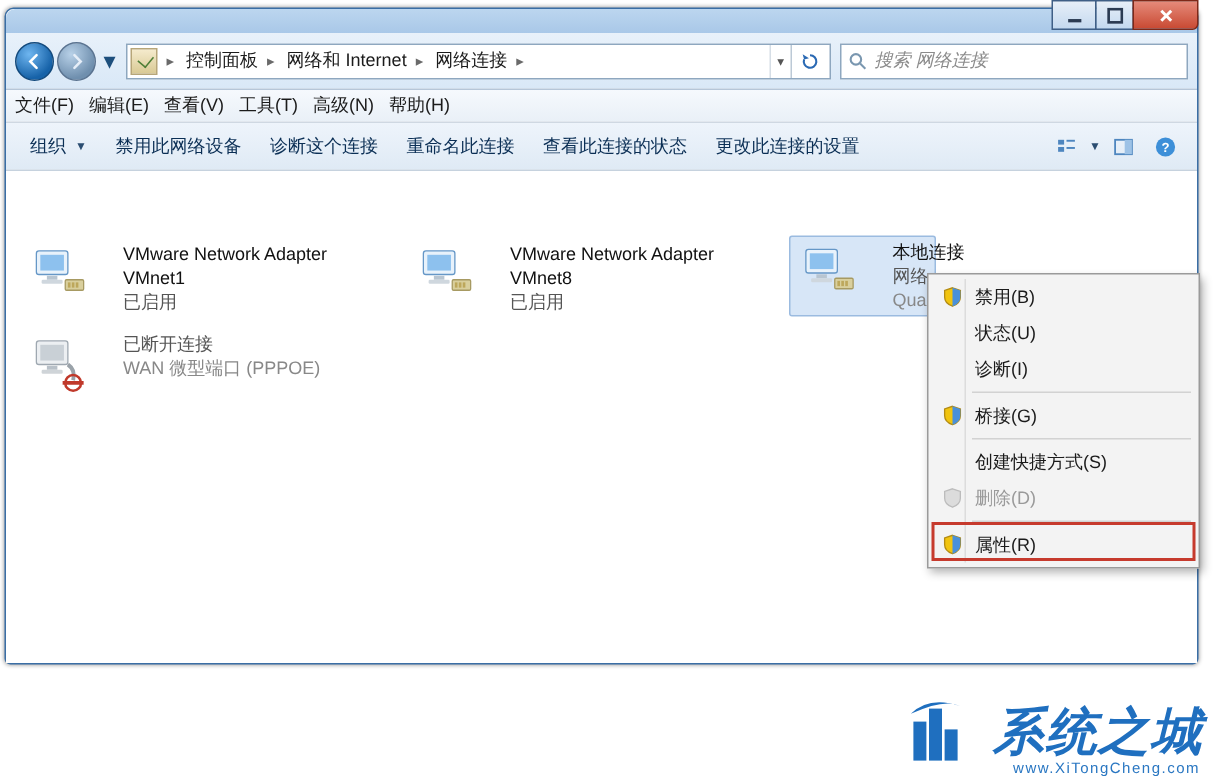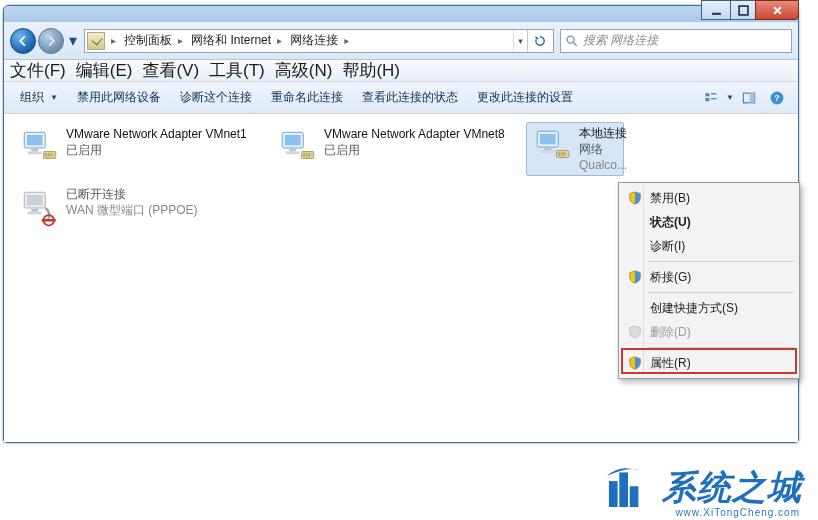--- a/index.html
+++ b/index.html
@@ -65,21 +65,21 @@
 
   .searchbar {
     width:232px; height:24px; margin-left:6px; background:#fff; border:1px solid #8ea7bf;
     display:flex; align-items:center; padding:0 4px; color:#8b8b8b; font-size:12px; font-style:italic;
   }
   .searchbar .sicon{width:14px;height:14px;margin-right:4px;}
 
   .menubar {
     height:22px; background: linear-gradient(#f6f9fd,#e9f0f7);
     border-bottom:1px solid #cfd8e2;
-    display:flex; align-items:center; padding:0 6px; font-size:17px;
+    display:flex; align-items:center; padding:0 6px; font-size:12px;
     gap:10px;
   }
   .menubar span{color:#1b1b1b;}
 
   .toolbar {
     height:32px; background: linear-gradient(#eef4fb,#dfeaf5);
     border-bottom:1px solid #c6d2de;
     display:flex; align-items:center; padding:0 8px; font-size:12px;
     gap:3px;
   }
@@ -88,21 +88,21 @@
   .tb-right{margin-left:auto;display:flex;align-items:center;gap:2px;}
   .tb-iconbtn{width:26px;height:24px;display:flex;align-items:center;justify-content:center;color:#2255aa;border-radius:2px;}
   .tb-iconbtn.help{color:#2070c0;}
   .tb-iconbtn svg{width:16px;height:16px;}
 
   .content {
     position: relative; height: calc(100% - 16px - 38px - 22px - 32px);
     background:#fff; padding:10px 14px; overflow:hidden;
   }
   .conn {
-    position:absolute; display:flex; width:240px; gap:4px;
+    position:absolute; display:flex; width:240px; gap:20px;margin-top:35px;
   }
   .conn .icon {
     width:44px; height:44px; flex:none;
     display:flex; align-items:center; justify-content:center;
   }
   .conn .txt { font-size:12px; line-height:16px; }
   .conn .t1{color:#111;}
   .conn .t2{color:#555;}
   .conn .t3{color:#888;}
   .conn.selected {
@@ -355,21 +355,21 @@
   <div class="iconcol"></div>
   <div class="row">
     <span class="ico">
       <svg class="shield" viewBox="0 0 16 16">
           <path d="M8 1 L14 3 V8 C14 12 11 14 8 15 C5 14 2 12 2 8 V3 Z" fill="#f1c40f" stroke="#b38b12"></path>
           <path d="M8 1 L14 3 V8 C14 12 11 14 8 15 V1 Z" fill="#4a90d9"></path>
         </svg>
     </span>
     <span>禁用(B)</span>
   </div>
-  <div class="row" style="font-weight:700;">
+  <div class="row" style="font-weight:400;">
     <span>状态(U)</span>
   </div>
   <div class="row">
     <span>诊断(I)</span>
   </div>
   <div class="sep"></div>
   <div class="row">
     <span class="ico">
       <svg class="shield" viewBox="0 0 16 16">
           <path d="M8 1 L14 3 V8 C14 12 11 14 8 15 C5 14 2 12 2 8 V3 Z" fill="#f1c40f" stroke="#b38b12"></path>

